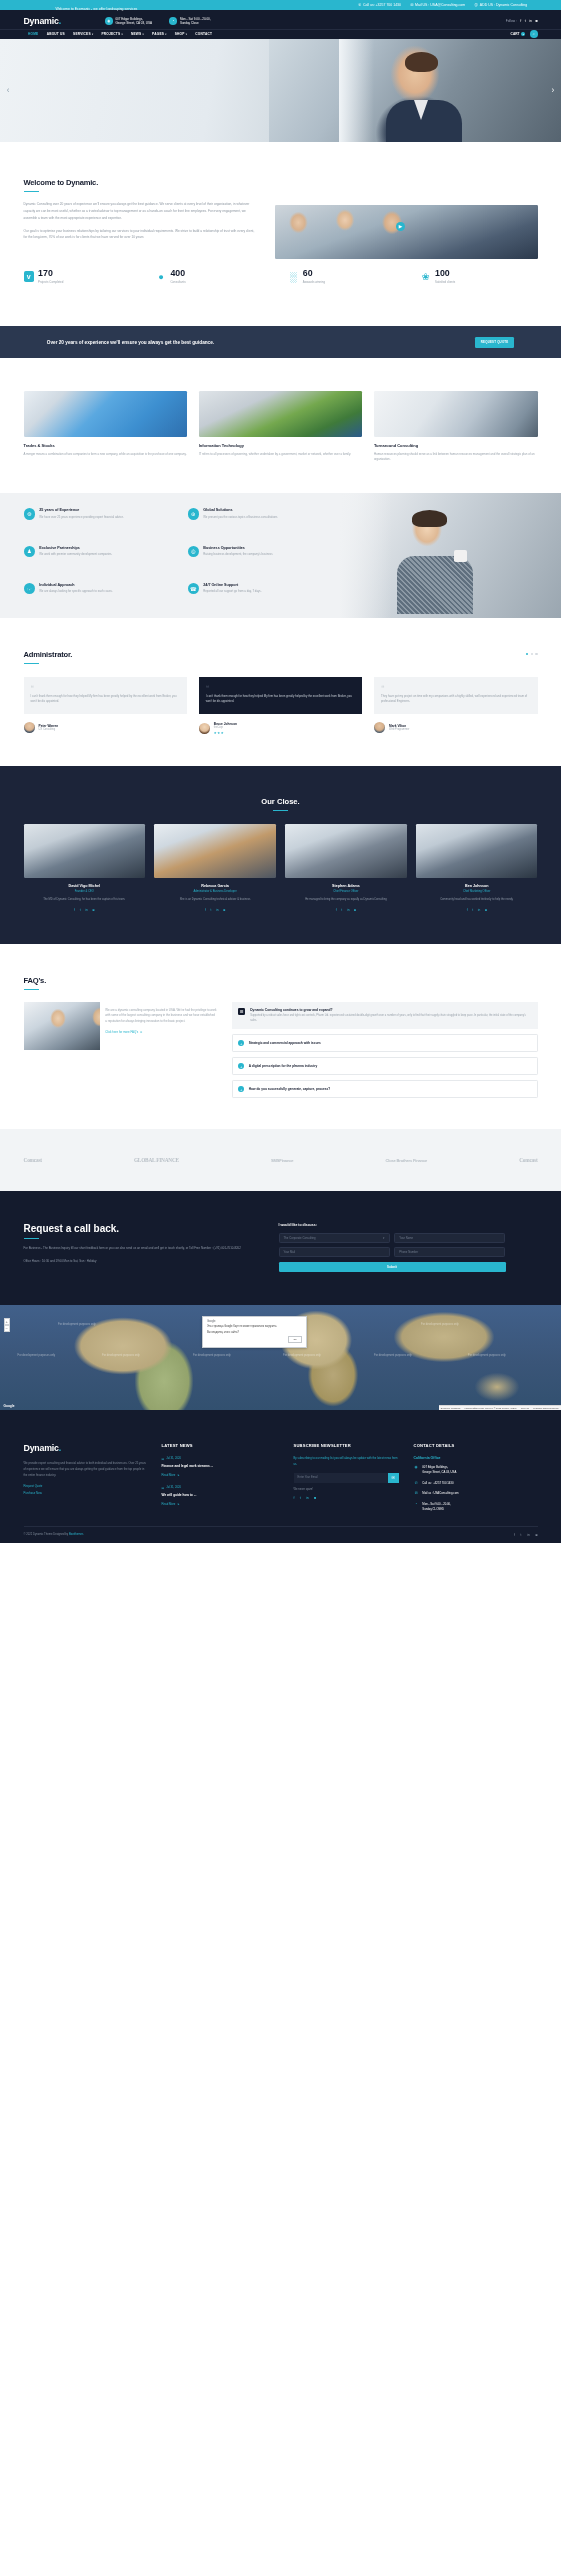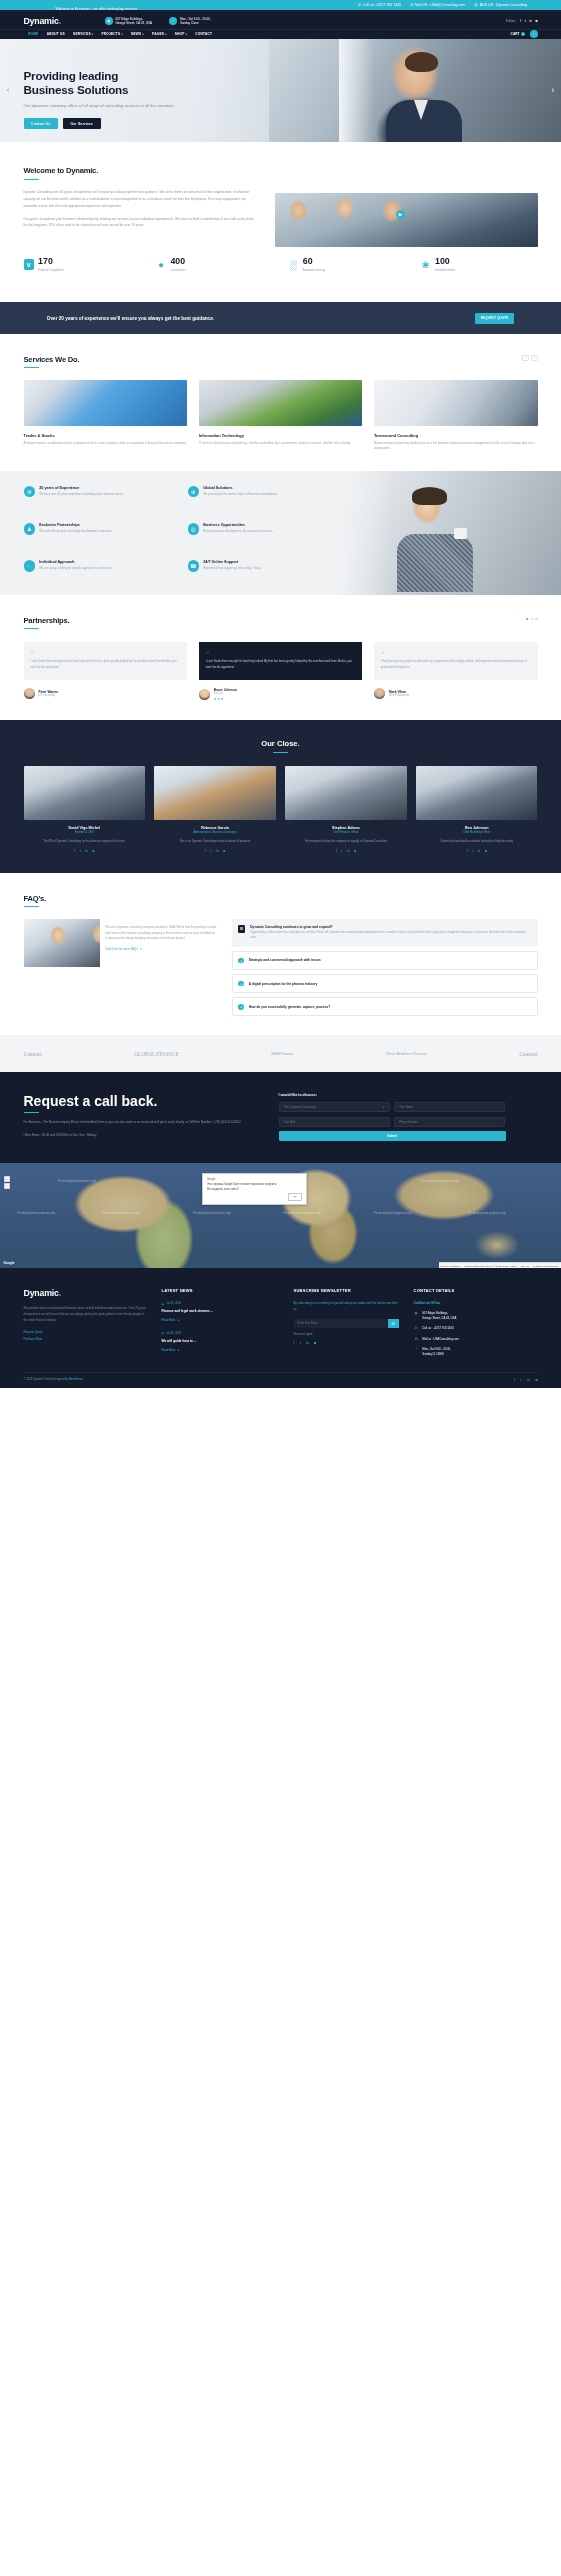--- a/index.html
+++ b/index.html
@@ -5,21 +5,21 @@
   * { box-sizing: border-box; margin: 0; padding: 0; }
   body {
     width: 561px;
     font-family: "Liberation Sans", sans-serif;
     background: #ffffff;
     color: #6c757d;
     font-size: 5.8px;
     -webkit-font-smoothing: antialiased;
   }
   .wrap { width: 561px; position: relative; }
-  .container { width: 514px; margin: 4px auto; }
+  .container { width: 514px; margin: 16px auto; }
 
   
   .topbar {
     background: #29b6ce;
     height: 10px;
     display: flex;
     align-items: center;
     color: #ffffff;
     font-size: 3.5px;
     padding: 0 23.4px;
@@ -270,21 +270,21 @@
   
   .clients { background:#f2f4f6; padding: 11.7px 0; }
   .clients-row { display:flex; justify-content:space-between; align-items:center; }
   .client-logo { color:#b9c0c7; font-size:5.3px; font-weight:bold; letter-spacing:-0.2px; font-family:"Liberation Serif", serif;}
   .client-logo.sm { font-size:4.1px; font-family:"Liberation Sans", sans-serif;}
 
   
   .callback { background:#141b2d; padding: 16.4px 0 17.5px; }
   .cb-row { display:flex; gap: 21px; }
   .cb-left { width: 234px; }
-  .cb-left h2 { color:#ffffff; font-size:14px; font-weight:bold;}
+  .cb-left h2 { color:#ffffff; font-size:10px; font-weight:bold;}
   .cb-left p { color:#8d97a6; font-size:2.9px; line-height:2.05; margin-top:7px;}
   .cb-right { flex:1; }
   .cb-right h4 { color:#ffffff; font-size:3.5px; font-weight:bold; margin-bottom:5.3px;}
   .cb-grid { display:flex; gap:4.7px; flex-wrap:wrap; }
   .inp {
     width: 111px; height: 10px; background:#1f2739; border:0.6px solid #2b344a;
     color:#6f7a8c; font-size:2.8px; padding: 0 4.1px; display:flex; align-items:center;
     justify-content:space-between; border-radius:1.2px;
   }
   .btn-submit {
@@ -447,31 +447,20 @@
   </div>
 
   <div class="hero">
     <div class="hero-photo">
       <div class="hero-head-hair"></div>
       <div class="hero-shirt"></div>
       <div class="hero-shirt-v"></div>
     </div>
     <div class="hero-arrow l">‹</div>
     <div class="hero-arrow r">›</div>
-    <div class="hero-inner">
-      <h1>
-        <span>Providing leading</span><br>
-        <span>Business Solutions</span>
-      </h1>
-      <p>Our dynamics company offers a full range of consulting services in all the countries</p>
-      <div class="hero-btns">
-        <button class="btn-primary">Contact Us</button>
-        <button class="btn-primary btn-dark">Our Services</button>
-      </div>
-    </div>
   </div>
 
   <div class="welcome">
     <div class="container">
       <div class="sec-title">Welcome to Dynamic.</div>
       <div class="underline"></div>
       <div class="welcome-row">
         <div class="welcome-left">
           <p class="body-txt">Dynamic Consulting over 20 years of experience we'll ensure you always get the best guidance. We serve clients at every level of their organization, in whatever capacity we can be most useful, whether as a trusted advisor to top management or as a hands-on coach for front line employees. For every engagement, we assemble a team with the most appropriate experience and expertise.</p>
           <p class="body-txt">Our goal is to optimise your business relationships by tailoring our services to your individual requirements. We strive to build a relationship of trust with every client, for the long-term, 70% of our work is for clients that we have served for over 10 years</p>
@@ -515,30 +504,20 @@
     </div>
   </div>
 
   <div class="cta-bar">
     <div class="cta-txt">Over 20 years of experience we'll ensure you always get the best guidance.</div>
     <button class="btn-primary">REQUEST QUOTE</button>
   </div>
 
   <div class="services">
     <div class="container">
-      <div class="srv-head">
-        <div>
-          <div class="sec-title">Services We Do.</div>
-          <div class="underline"></div>
-        </div>
-        <div class="srv-nav">
-          <span>‹</span>
-          <span>›</span>
-        </div>
-      </div>
       <div class="srv-grid">
         <div class="srv-card">
           <div class="srv-img a"></div>
           <h4>Trades &amp; Stocks</h4>
           <p>A merger means a combination of two companies to form a new company, while an acquisition is the purchase of one company.</p>
         </div>
         <div class="srv-card">
           <div class="srv-img b"></div>
           <h4>Information Technology</h4>
           <p>IT refers to all processes of governing, whether undertaken by a government, market or network, whether over a family.</p>
@@ -603,21 +582,21 @@
             </span>
         </div>
       </div>
     </div>
   </div>
 
   <div class="testi">
     <div class="container">
       <div class="testi-head">
         <div>
-          <div class="sec-title">Partnerships.</div>
+          <div class="sec-title">Administrator.</div>
           <div class="underline"></div>
         </div>
         <div class="dots">
           <i class="on"></i>
           <i></i>
           <i></i>
         </div>
       </div>
       <div class="testi-grid">
         <div class="testi-card">

